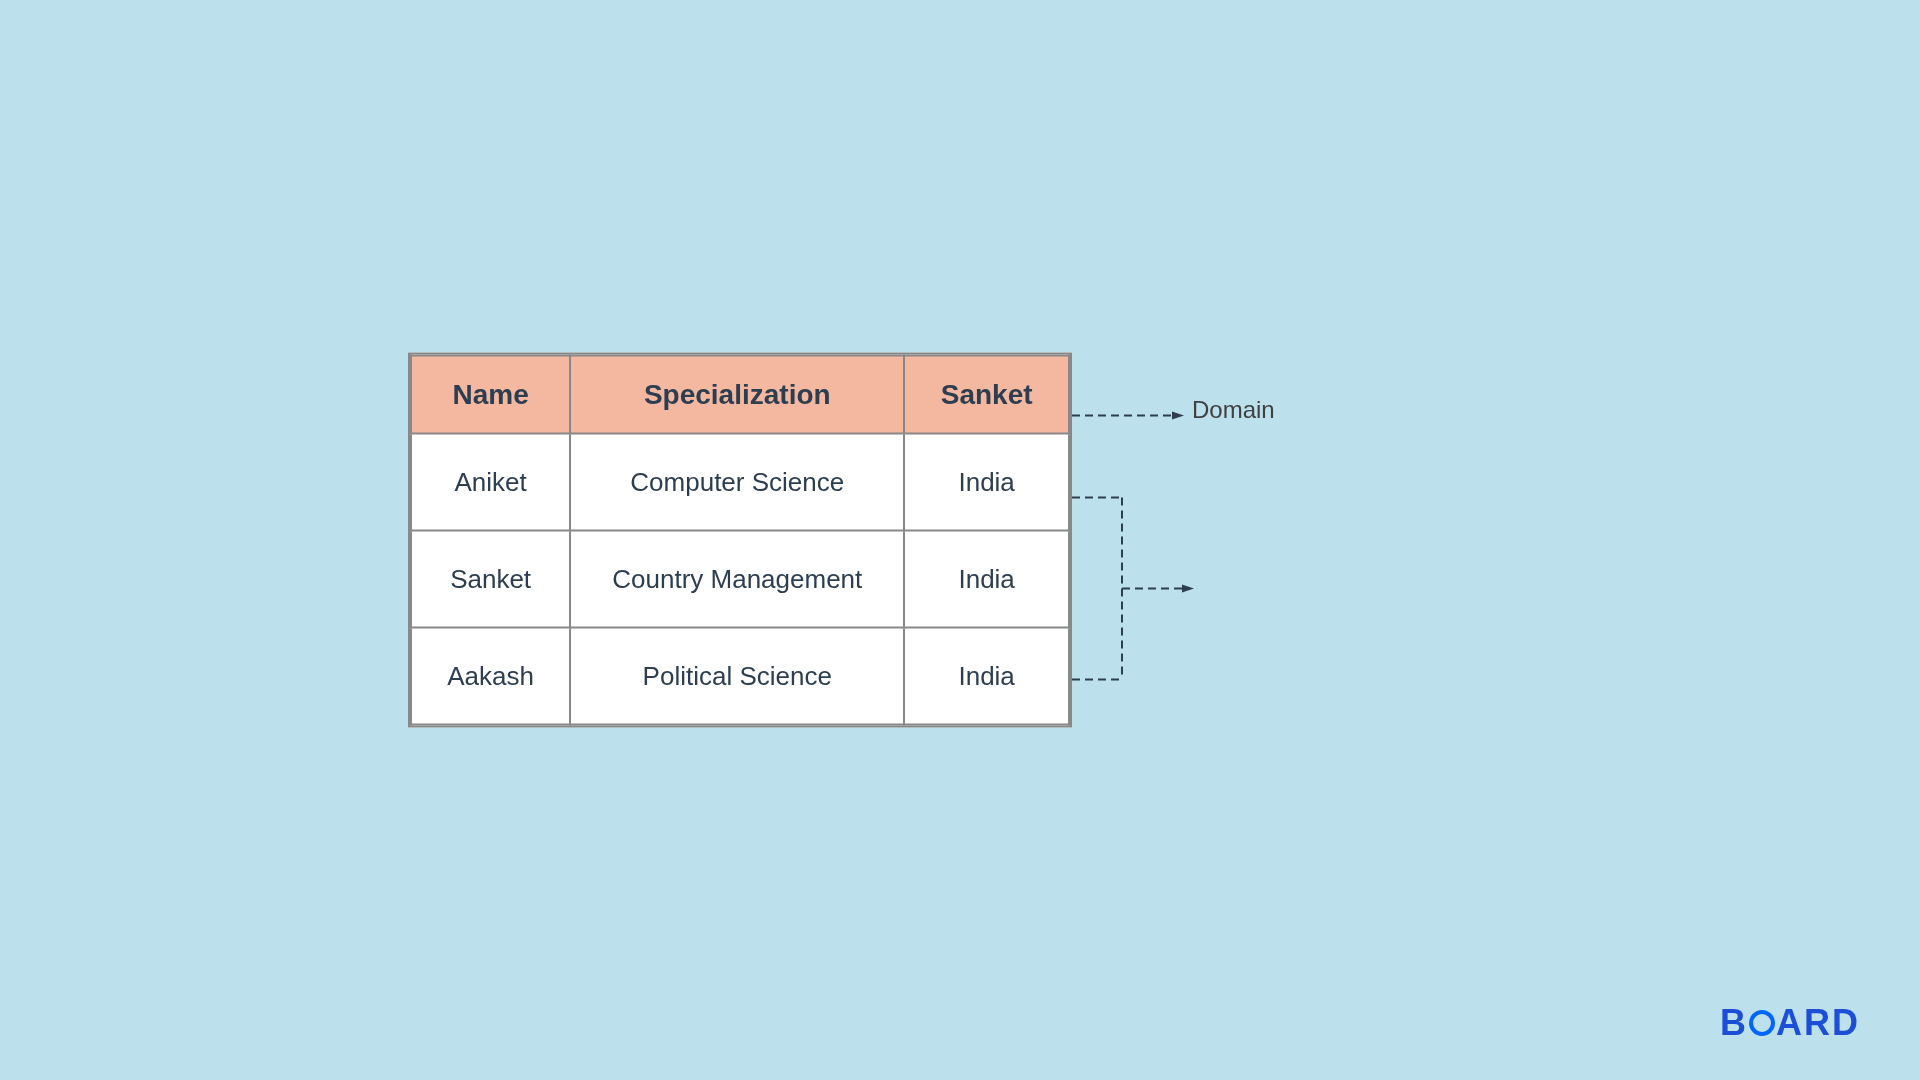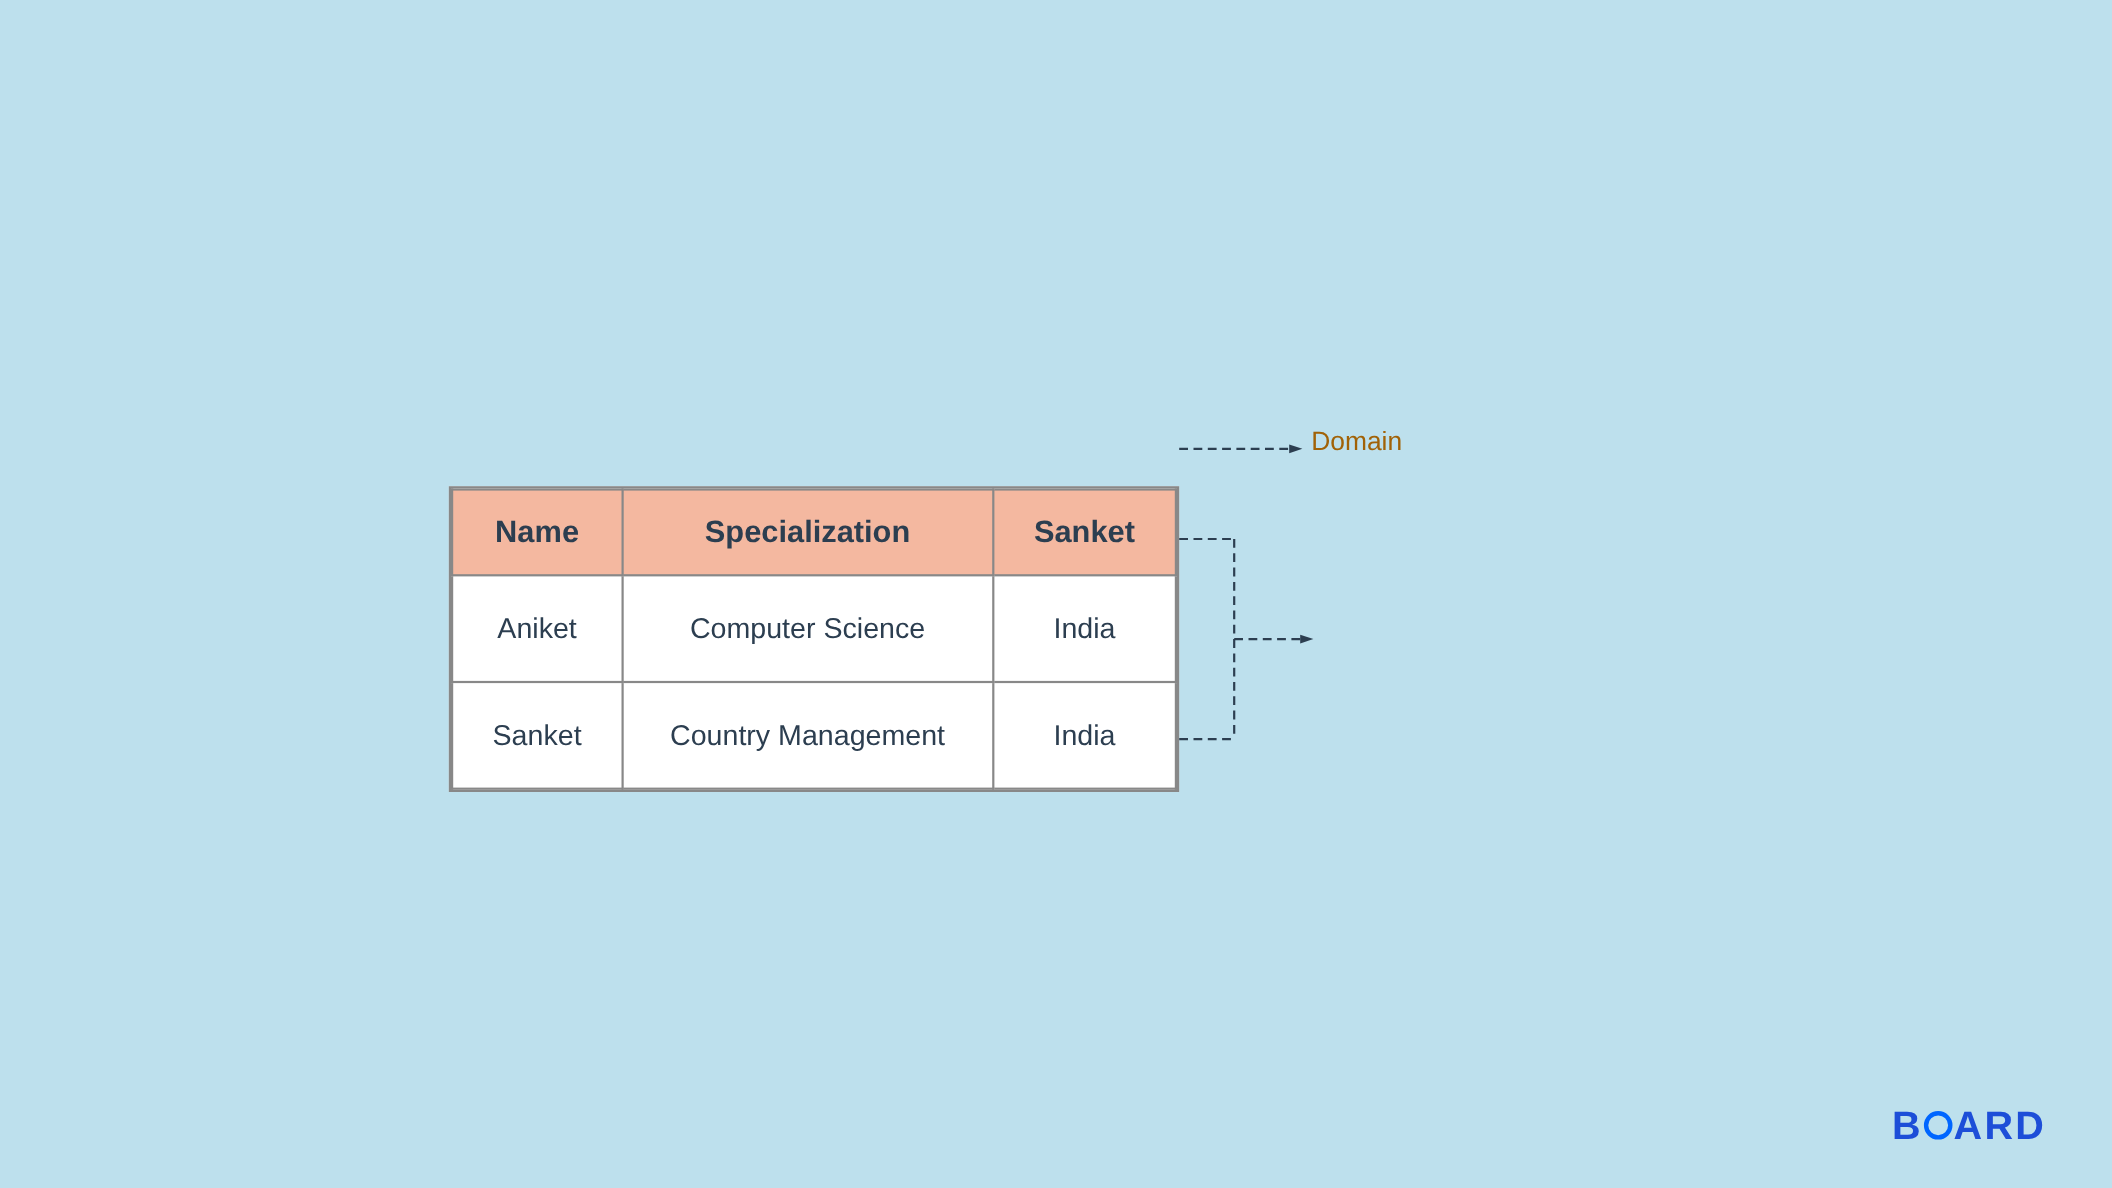--- a/index.html
+++ b/index.html
@@ -66,21 +66,21 @@
       top: 0;
       left: 0;
       width: 100%;
       height: 100%;
       overflow: visible;
     }
 
     .annotation-text {
       position: absolute;
       font-size: 24px;
-      color: #a16207;
+      color: #404040;
       white-space: nowrap;
     }
 
     .annotation-domain {
       top: 28px;
       left: 120px;
     }
 
     .annotation-region {
       top: 185px;
@@ -129,20 +129,25 @@
         <tr>
           <td>Aniket</td>
           <td>Computer Science</td>
           <td>India</td>
         </tr>
         <tr>
           <td>Sanket</td>
           <td>Country Management</td>
           <td>India</td>
         </tr>
+        <tr>
+          <td>Aakash</td>
+          <td>Political Science</td>
+          <td>India</td>
+        </tr>
       </tbody>
     </table>
   </div>
 
   <div class="annotation-area">
     <svg class="annotation-svg" viewBox="0 0 440 360">
 
       <line x1="0" y1="48" x2="100" y2="48" stroke="#2c3e50" stroke-width="2" stroke-dasharray="8,5"></line>
       <polygon points="100,44 112,48 100,52" fill="#2c3e50"></polygon>
 

